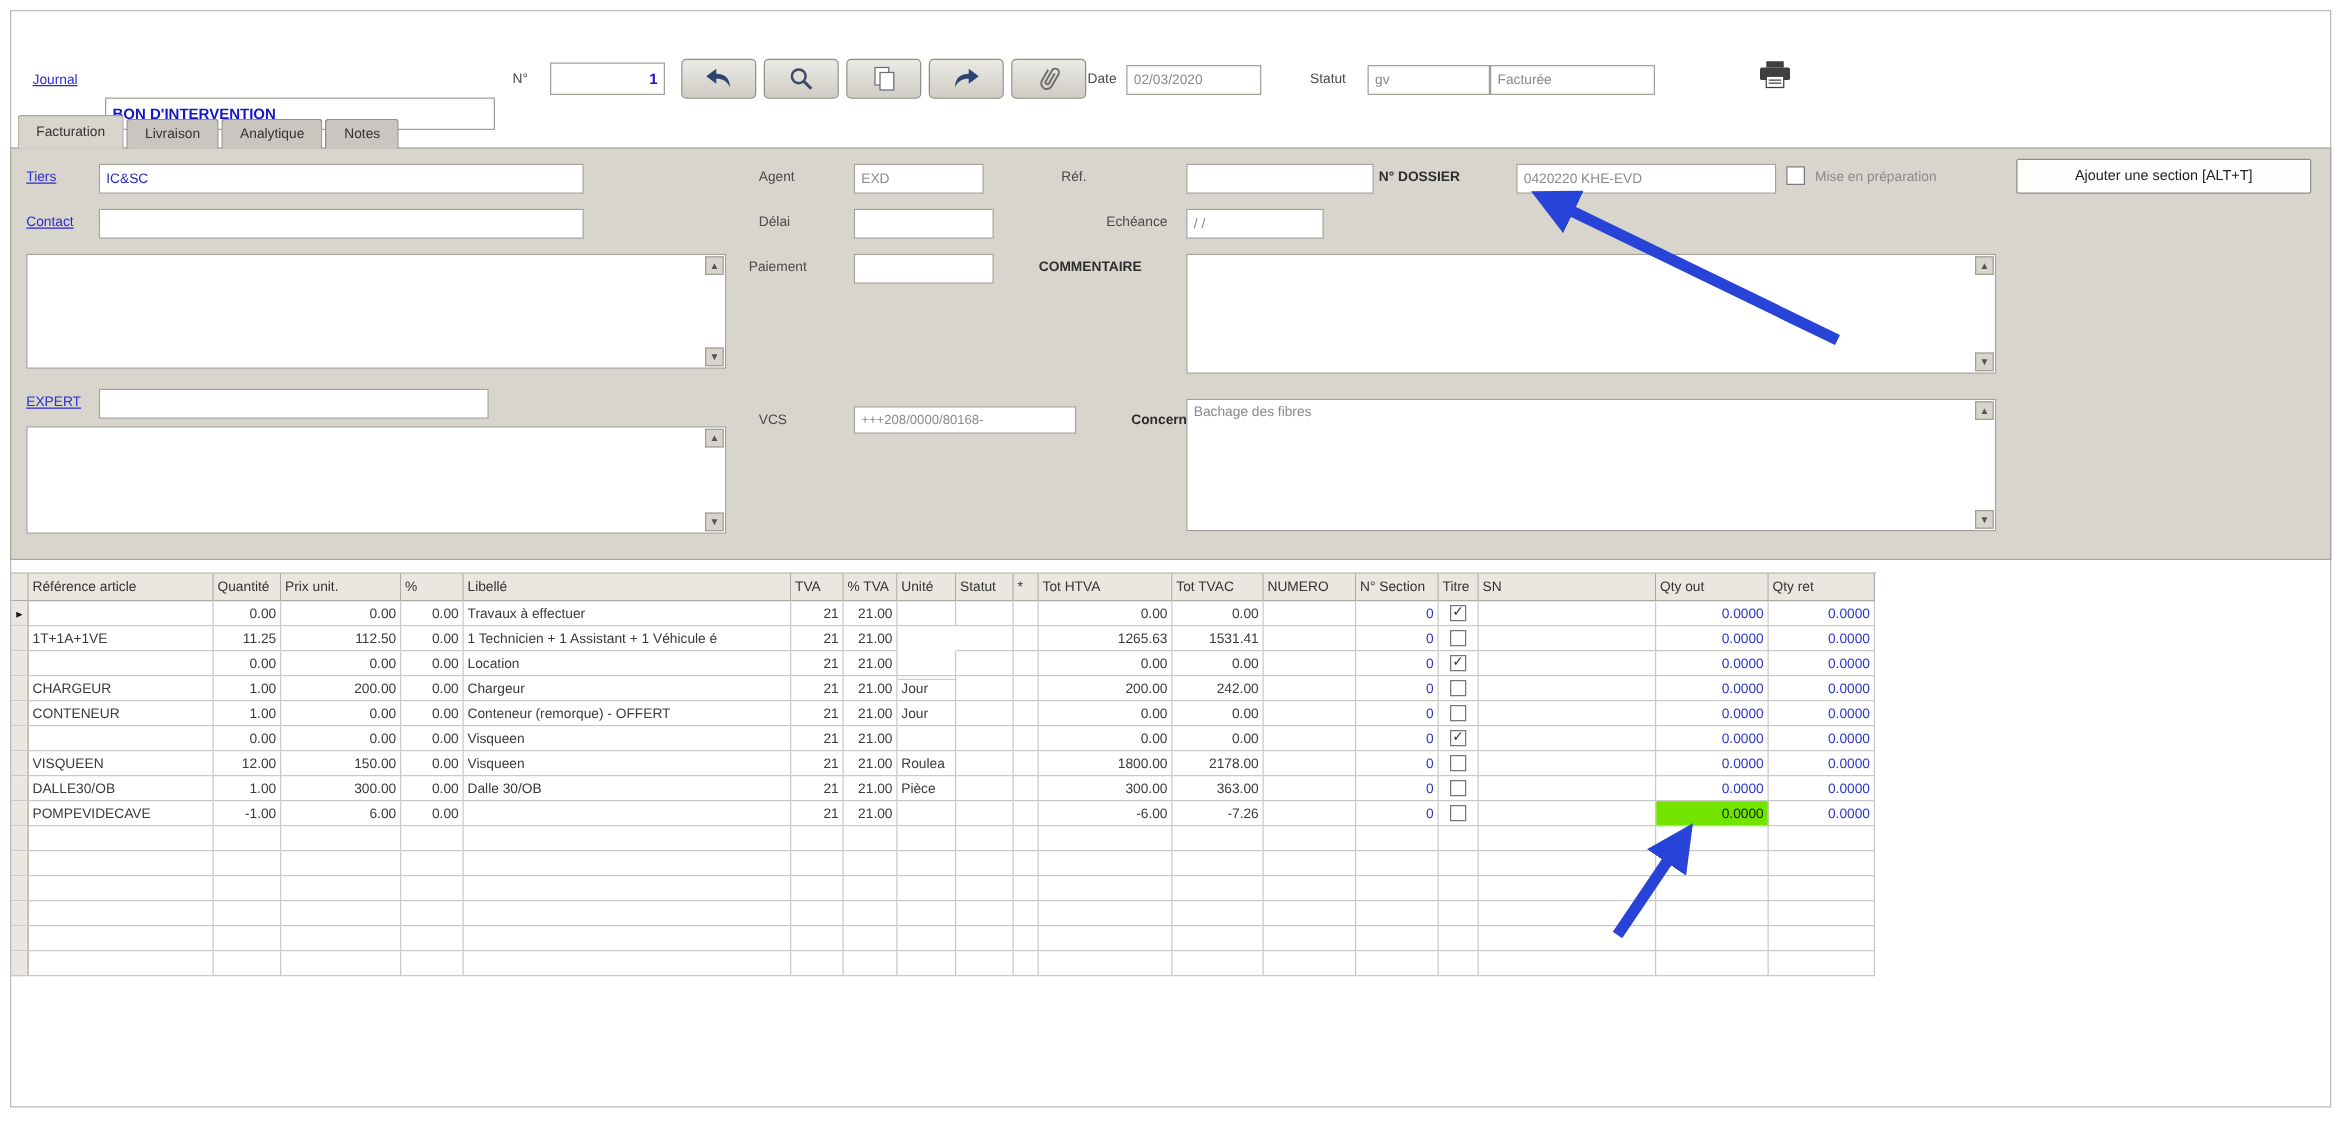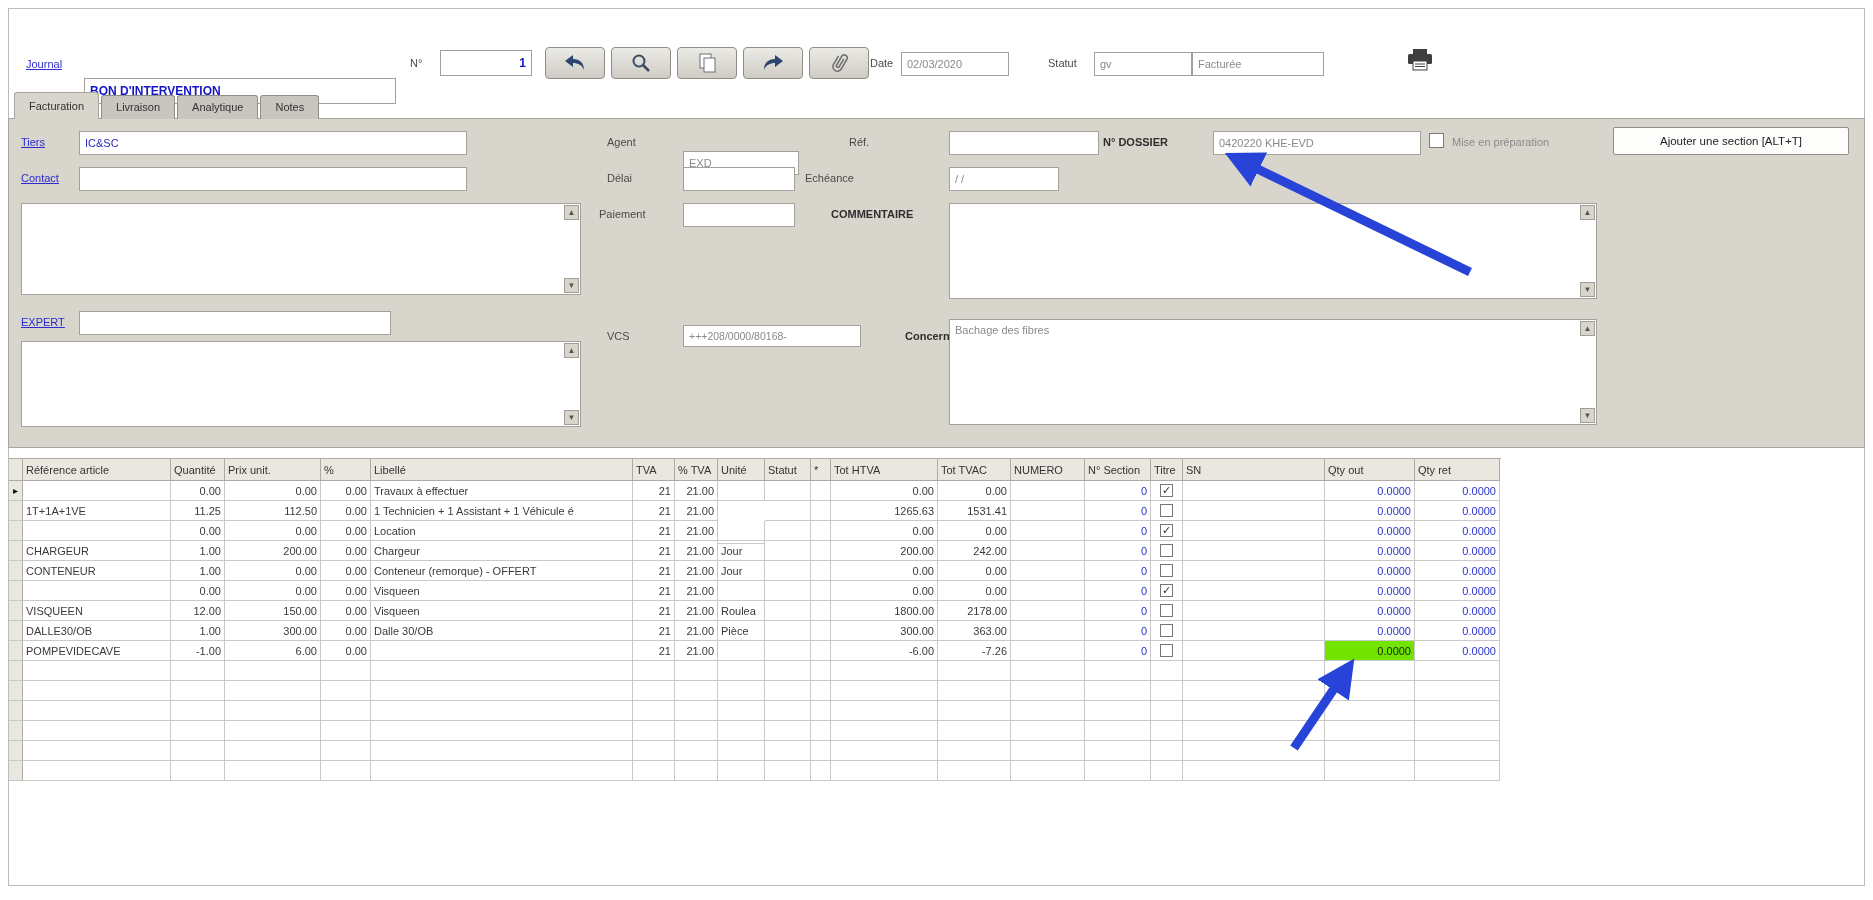--- a/index.html
+++ b/index.html
@@ -180,32 +180,32 @@
 
     <a class="link abs" style="left:12px;top:197px;">EXPERT</a>
     <div class="input abs" style="left:70px;top:192px;width:312px;height:24px;"></div>
 
     <div class="box abs" style="left:12px;top:222px;width:560px;height:86px;">
       <div class="sb-up">▲</div>
       <div class="sb-dn">▼</div>
     </div>
 
     <span class="lbl abs" style="left:598px;top:17px;">Agent</span>
-    <div class="input abs" style="left:674px;top:12px;width:116px;height:24px;margin-top:20px;">EXD</div>
+    <div class="input abs" style="left:674px;top:12px;width:104px;height:24px;">EXD</div>
 
     <span class="lbl abs" style="left:598px;top:53px;">Délai</span>
     <div class="input abs" style="left:674px;top:48px;width:112px;height:24px;"></div>
 
     <span class="lbl abs" style="left:590px;top:89px;">Paiement</span>
     <div class="input abs" style="left:674px;top:84px;width:112px;height:24px;"></div>
 
     <span class="lbl abs" style="left:840px;top:17px;">Réf.</span>
     <div class="input abs" style="left:940px;top:12px;width:150px;height:24px;"></div>
 
-    <span class="lbl abs" style="left:796px;top:53px;">Echéance</span>
+    <span class="lbl abs" style="left:876px;top:53px;">Echéance</span>
     <div class="input abs" style="left:940px;top:48px;width:110px;height:24px;">/ /</div>
 
     <span class="lbl b abs" style="left:822px;top:89px;">COMMENTAIRE</span>
     <div class="box abs" style="left:940px;top:84px;width:648px;height:96px;">
       <div class="box-text"></div>
       <div class="sb-up">▲</div>
       <div class="sb-dn">▼</div>
     </div>
 
     <span class="lbl b abs" style="left:1094px;top:17px;">N° DOSSIER</span>

